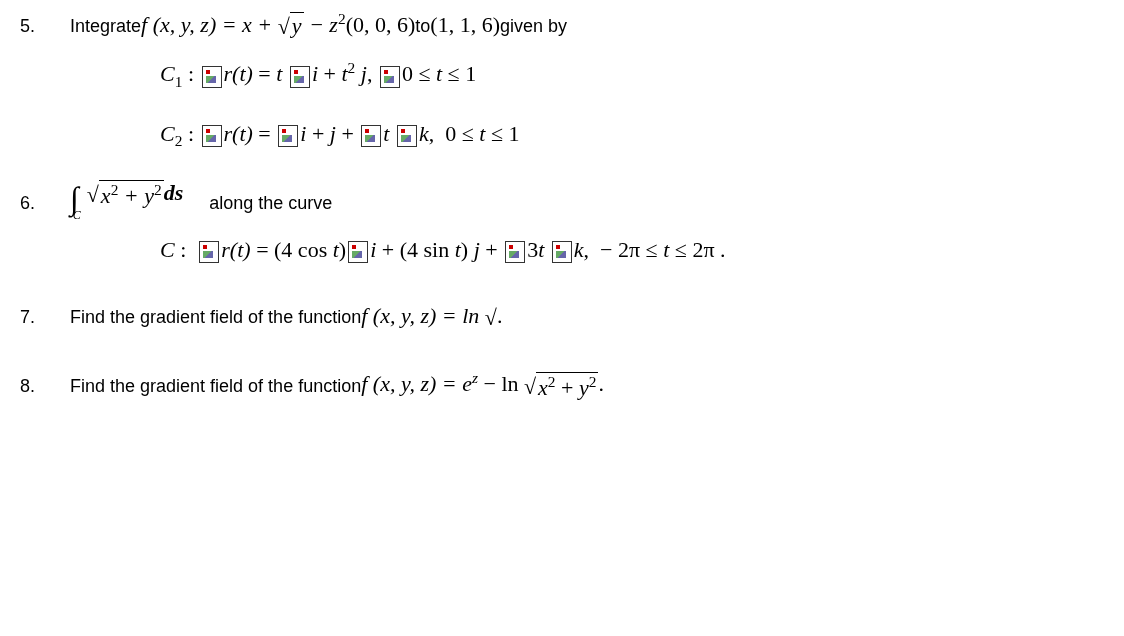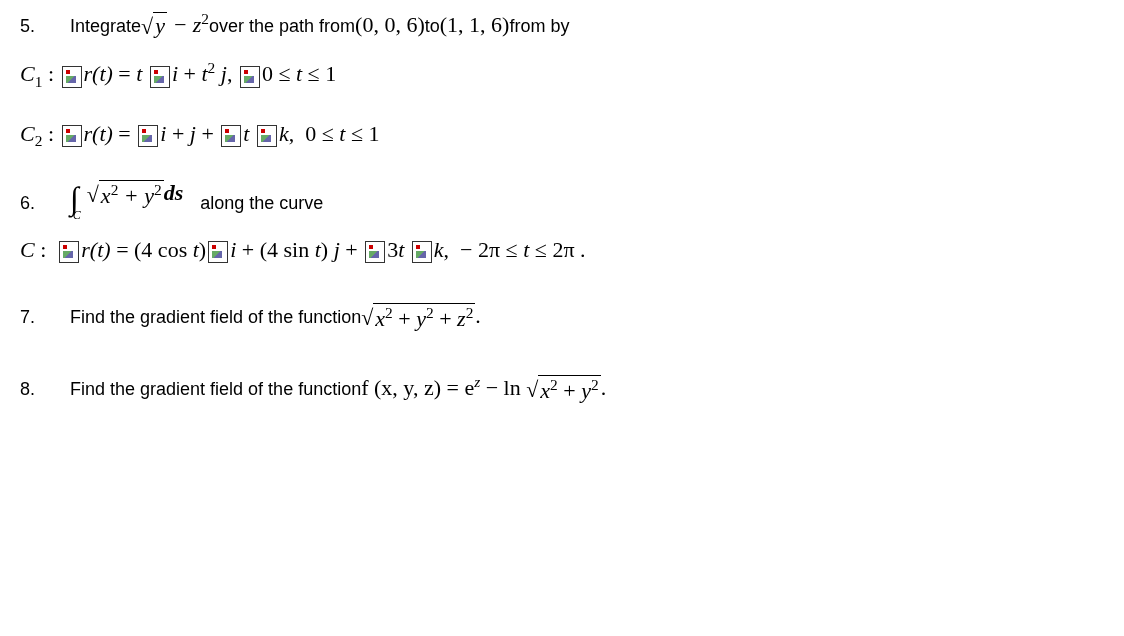--- a/index.html
+++ b/index.html
@@ -26,20 +26,21 @@
       align-items: baseline;
       flex-wrap: wrap;
     }
     .math {
       font-family: 'Times New Roman', serif;
       font-size: 22px;
       display: inline-block;
       vertical-align: middle;
     }
     .sub-eq {
+      margin-left: 140px;
       margin-top: 20px;
       margin-bottom: 30px;
       font-family: 'Times New Roman', serif;
       font-size: 22px;
     }
     .sqrt {
       display: inline-flex;
       align-items: flex-start;
     }
     .sqrt-sign {
@@ -101,30 +102,29 @@
     }
   </style>
 </head>
 <body>
 
 <div class="problem">
   <span class="pnum">5.</span>
   <span class="ptext">
     <span>Integrate</span>
     <span class="math">
-      <span class="sqrt">
+      <span style="font-style:italic;">f (x, y, z) = x + </span><span class="sqrt">
           <span class="sqrt-sign">√</span>
           <span class="sqrt-body" style="font-style:italic;">y</span>
         </span><span style="font-style:italic;"> − z</span><sup>2</sup>
     </span>
-    <span>over the path from</span>
     <span class="math">(0, 0, 6)</span>
     <span>to</span>
     <span class="math">(1, 1, 6)</span>
-    <span>from by</span>
+    <span>given by</span>
   </span>
 </div>
 
 <div class="sub-eq">
   <span style="font-style:italic;">C</span><sub>1</sub><span> :  </span><span class="broken-box"></span><span style="font-style:italic;">r(t)</span> = <span style="font-style:italic;">t</span> <span class="broken-box"></span><span style="font-style:italic;">i</span> + <span style="font-style:italic;">t</span><sup>2</sup> <span style="font-style:italic;">j</span>, <span class="broken-box"></span>0 ≤ <span style="font-style:italic;">t</span> ≤ 1
 </div>
 
 <div class="sub-eq">
   <span style="font-style:italic;">C</span><sub>2</sub><span> :  </span><span class="broken-box"></span><span style="font-style:italic;">r(t)</span> = <span class="broken-box"></span><span style="font-style:italic;">i</span> + <span style="font-style:italic;">j</span> + <span class="broken-box"></span><span style="font-style:italic;">t</span> <span class="broken-box"></span><span style="font-style:italic;">k</span>,&nbsp;&nbsp;0 ≤ <span style="font-style:italic;">t</span> ≤ 1
 </div>
@@ -134,45 +134,44 @@
   <span class="ptext">
     <span class="math line-integral">
       <span class="int-sign">∫</span>
         <span class="int-sub"><i>C</i></span>
       <span class="sqrt">
           <span class="sqrt-sign">√</span>
           <span class="sqrt-body"><span style="font-style:italic;">x</span><sup>2</sup><span style="font-style:italic;"> + y</span><sup>2</sup></span>
         </span>
         <span style="font-style:italic;font-weight:bold;">  ds</span>
     </span>
-    <span style="margin-left:17px;">along the curve</span>
+    <span style="margin-left:26px;">along the curve</span>
   </span>
 </div>
 
 <div class="sub-eq">
   <span style="font-style:italic;">C</span> :&nbsp;&nbsp;<span class="broken-box"></span><span style="font-style:italic;">r(t)</span> = (4 cos <span style="font-style:italic;">t</span>)<span class="broken-box"></span><span style="font-style:italic;">i</span> + (4 sin <span style="font-style:italic;">t</span>) <span style="font-style:italic;">j</span> + <span class="broken-box"></span>3<span style="font-style:italic;">t</span> <span class="broken-box"></span><span style="font-style:italic;">k</span>,&nbsp;&nbsp;− 2π ≤ <span style="font-style:italic;">t</span> ≤ 2π .
 </div>
 
 <div class="problem spacer">
   <span class="pnum">7.</span>
   <span class="ptext">
     <span>Find the gradient field of the function</span>
     <span class="math">
-      <span class="sqrt">
+      <span style="font-style:italic;">f (x, y, z) = ln </span><span class="sqrt">
           <span class="sqrt-sign">√</span>
-          <span class="sqrt-body"><span style="font-style:italic;">x</span><sup>2</sup> + <span style="font-style:italic;">y</span><sup>2</sup> + <span style="font-style:italic;">z</span><sup>2</sup></span>
         </span><span>.</span>
     </span>
   </span>
 </div>
 
 <div class="problem spacer">
   <span class="pnum">8.</span>
   <span class="ptext">
     <span>Find the gradient field of the function</span>
     <span class="math">
-      <span style="">f (x, y, z) = e</span><sup style="font-style:italic;">z</sup><span> − ln </span><span class="sqrt">
+      <span style="font-style:italic;">f (x, y, z) = e</span><sup style="font-style:italic;">z</sup><span> − ln </span><span class="sqrt">
           <span class="sqrt-sign">√</span>
           <span class="sqrt-body"><span style="font-style:italic;">x</span><sup>2</sup> + <span style="font-style:italic;">y</span><sup>2</sup></span>
         </span><span>.</span>
     </span>
   </span>
 </div>
 
 </body></html>

